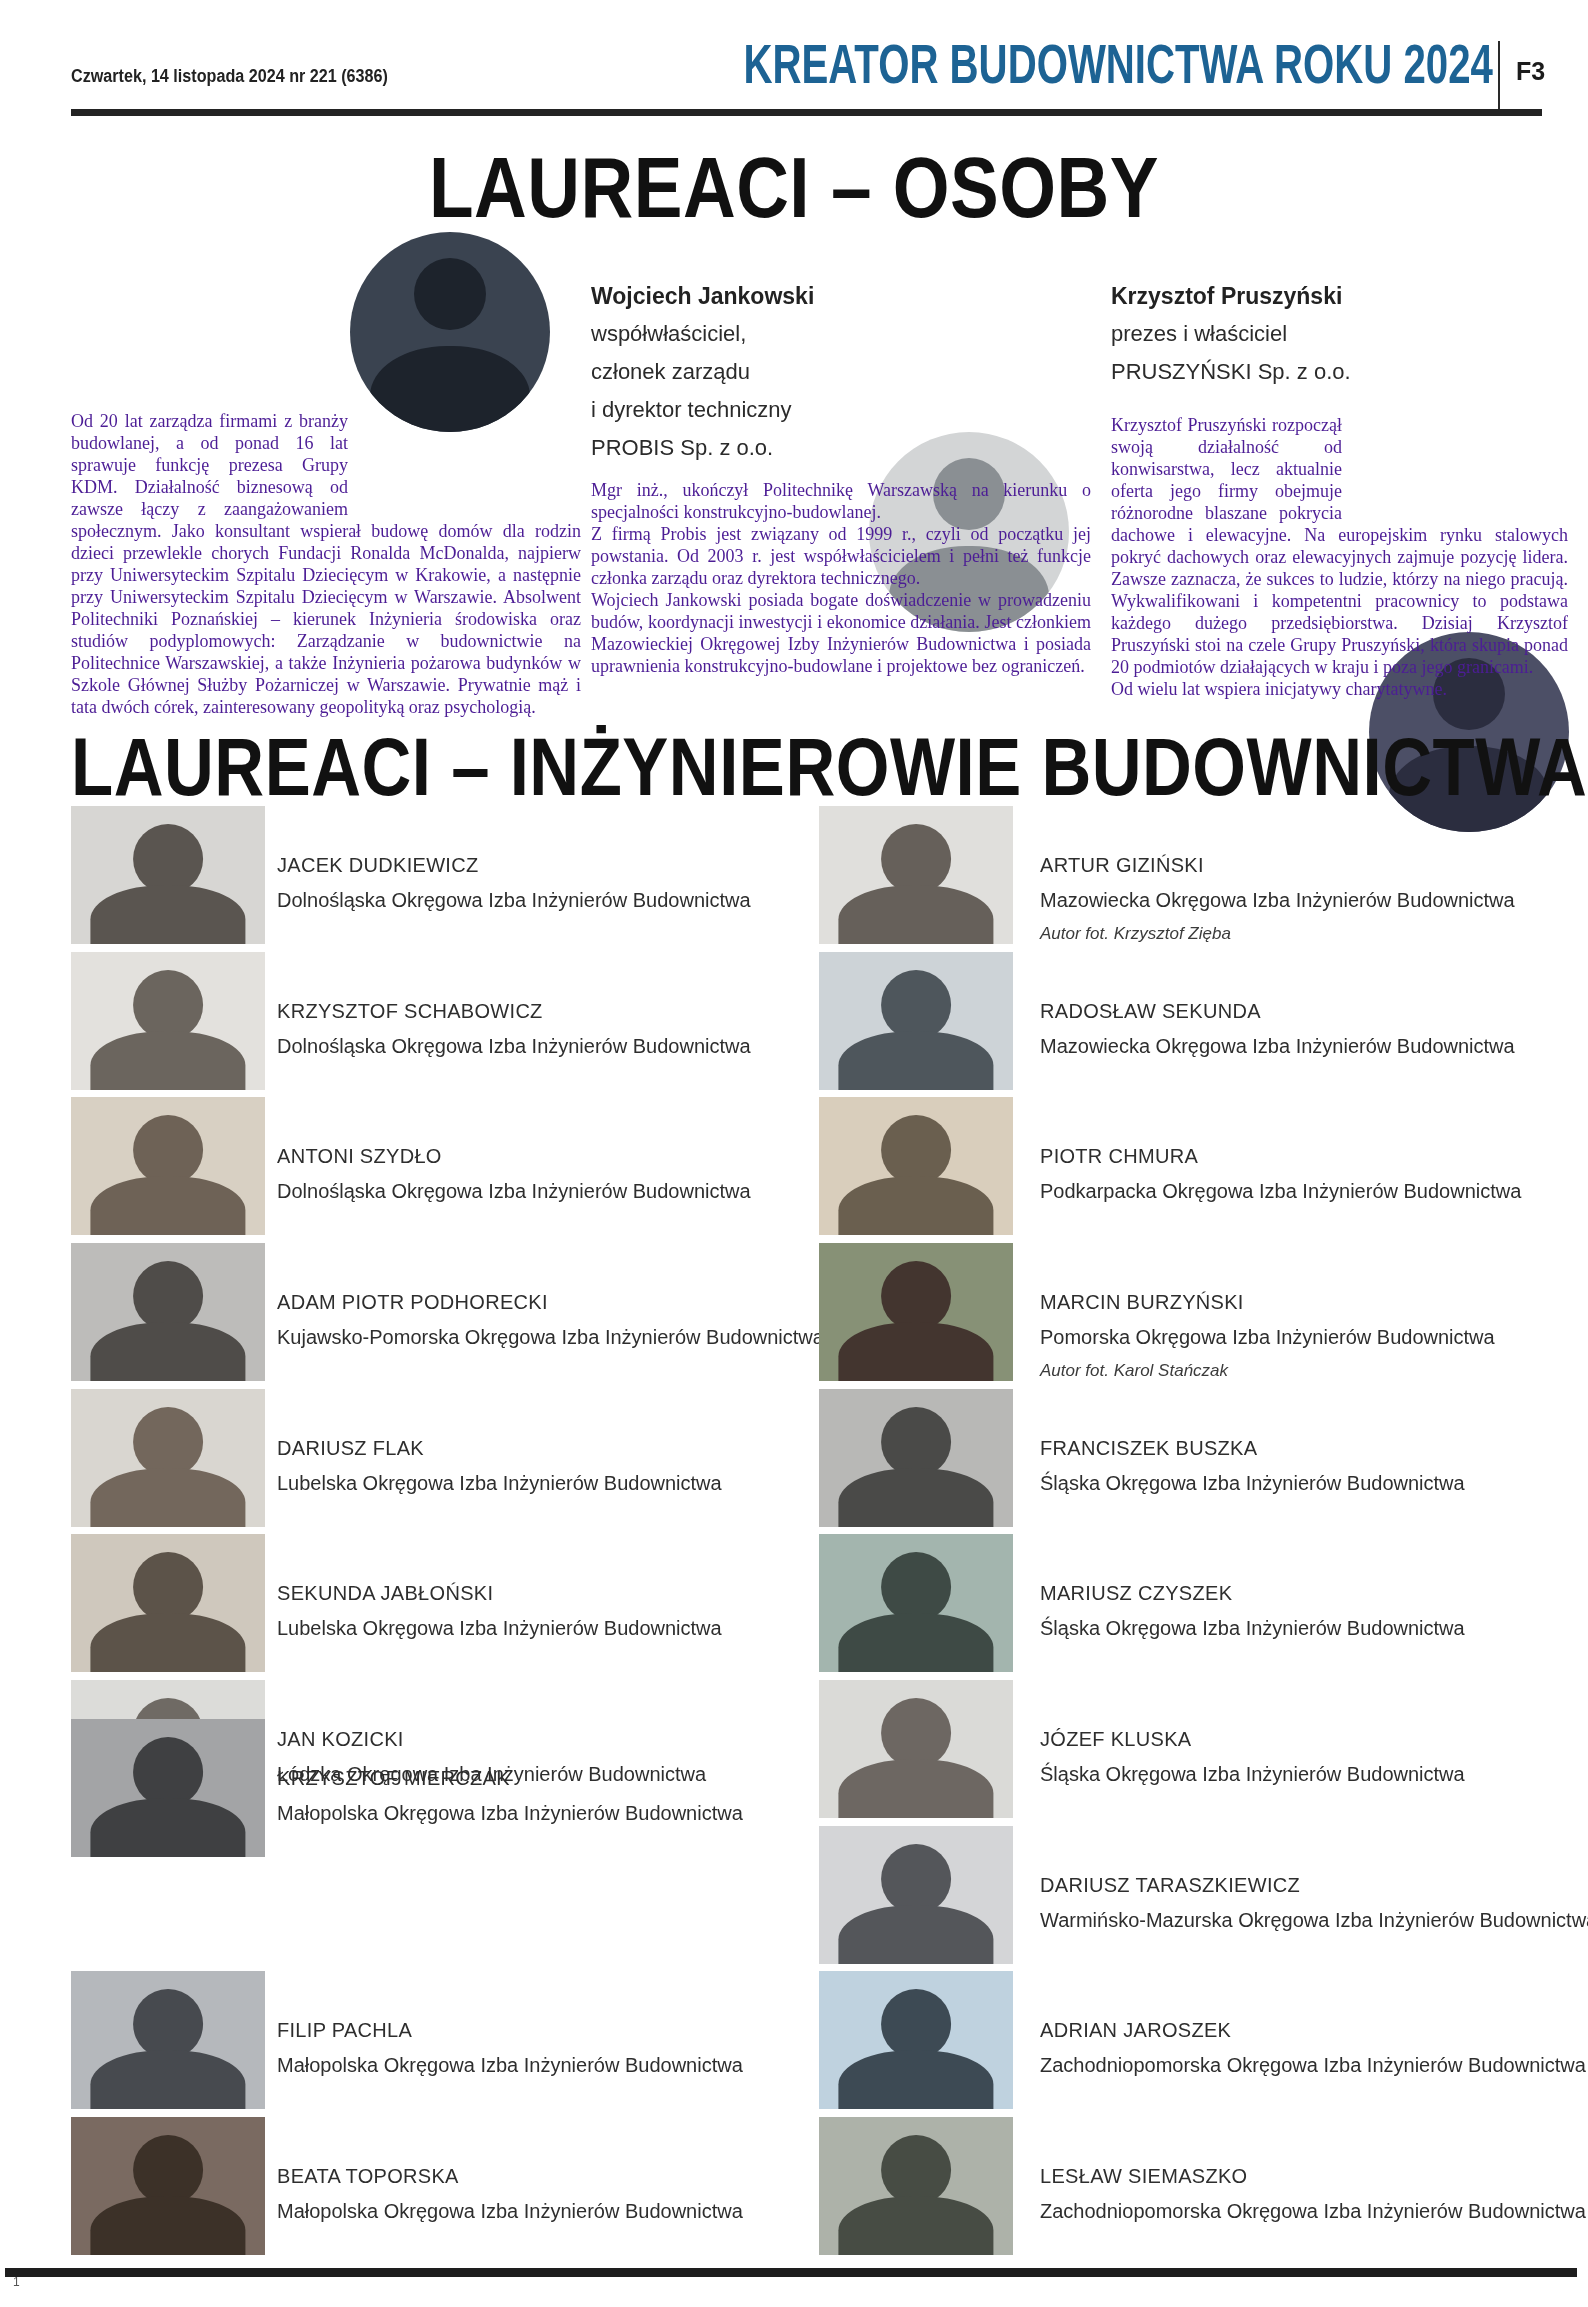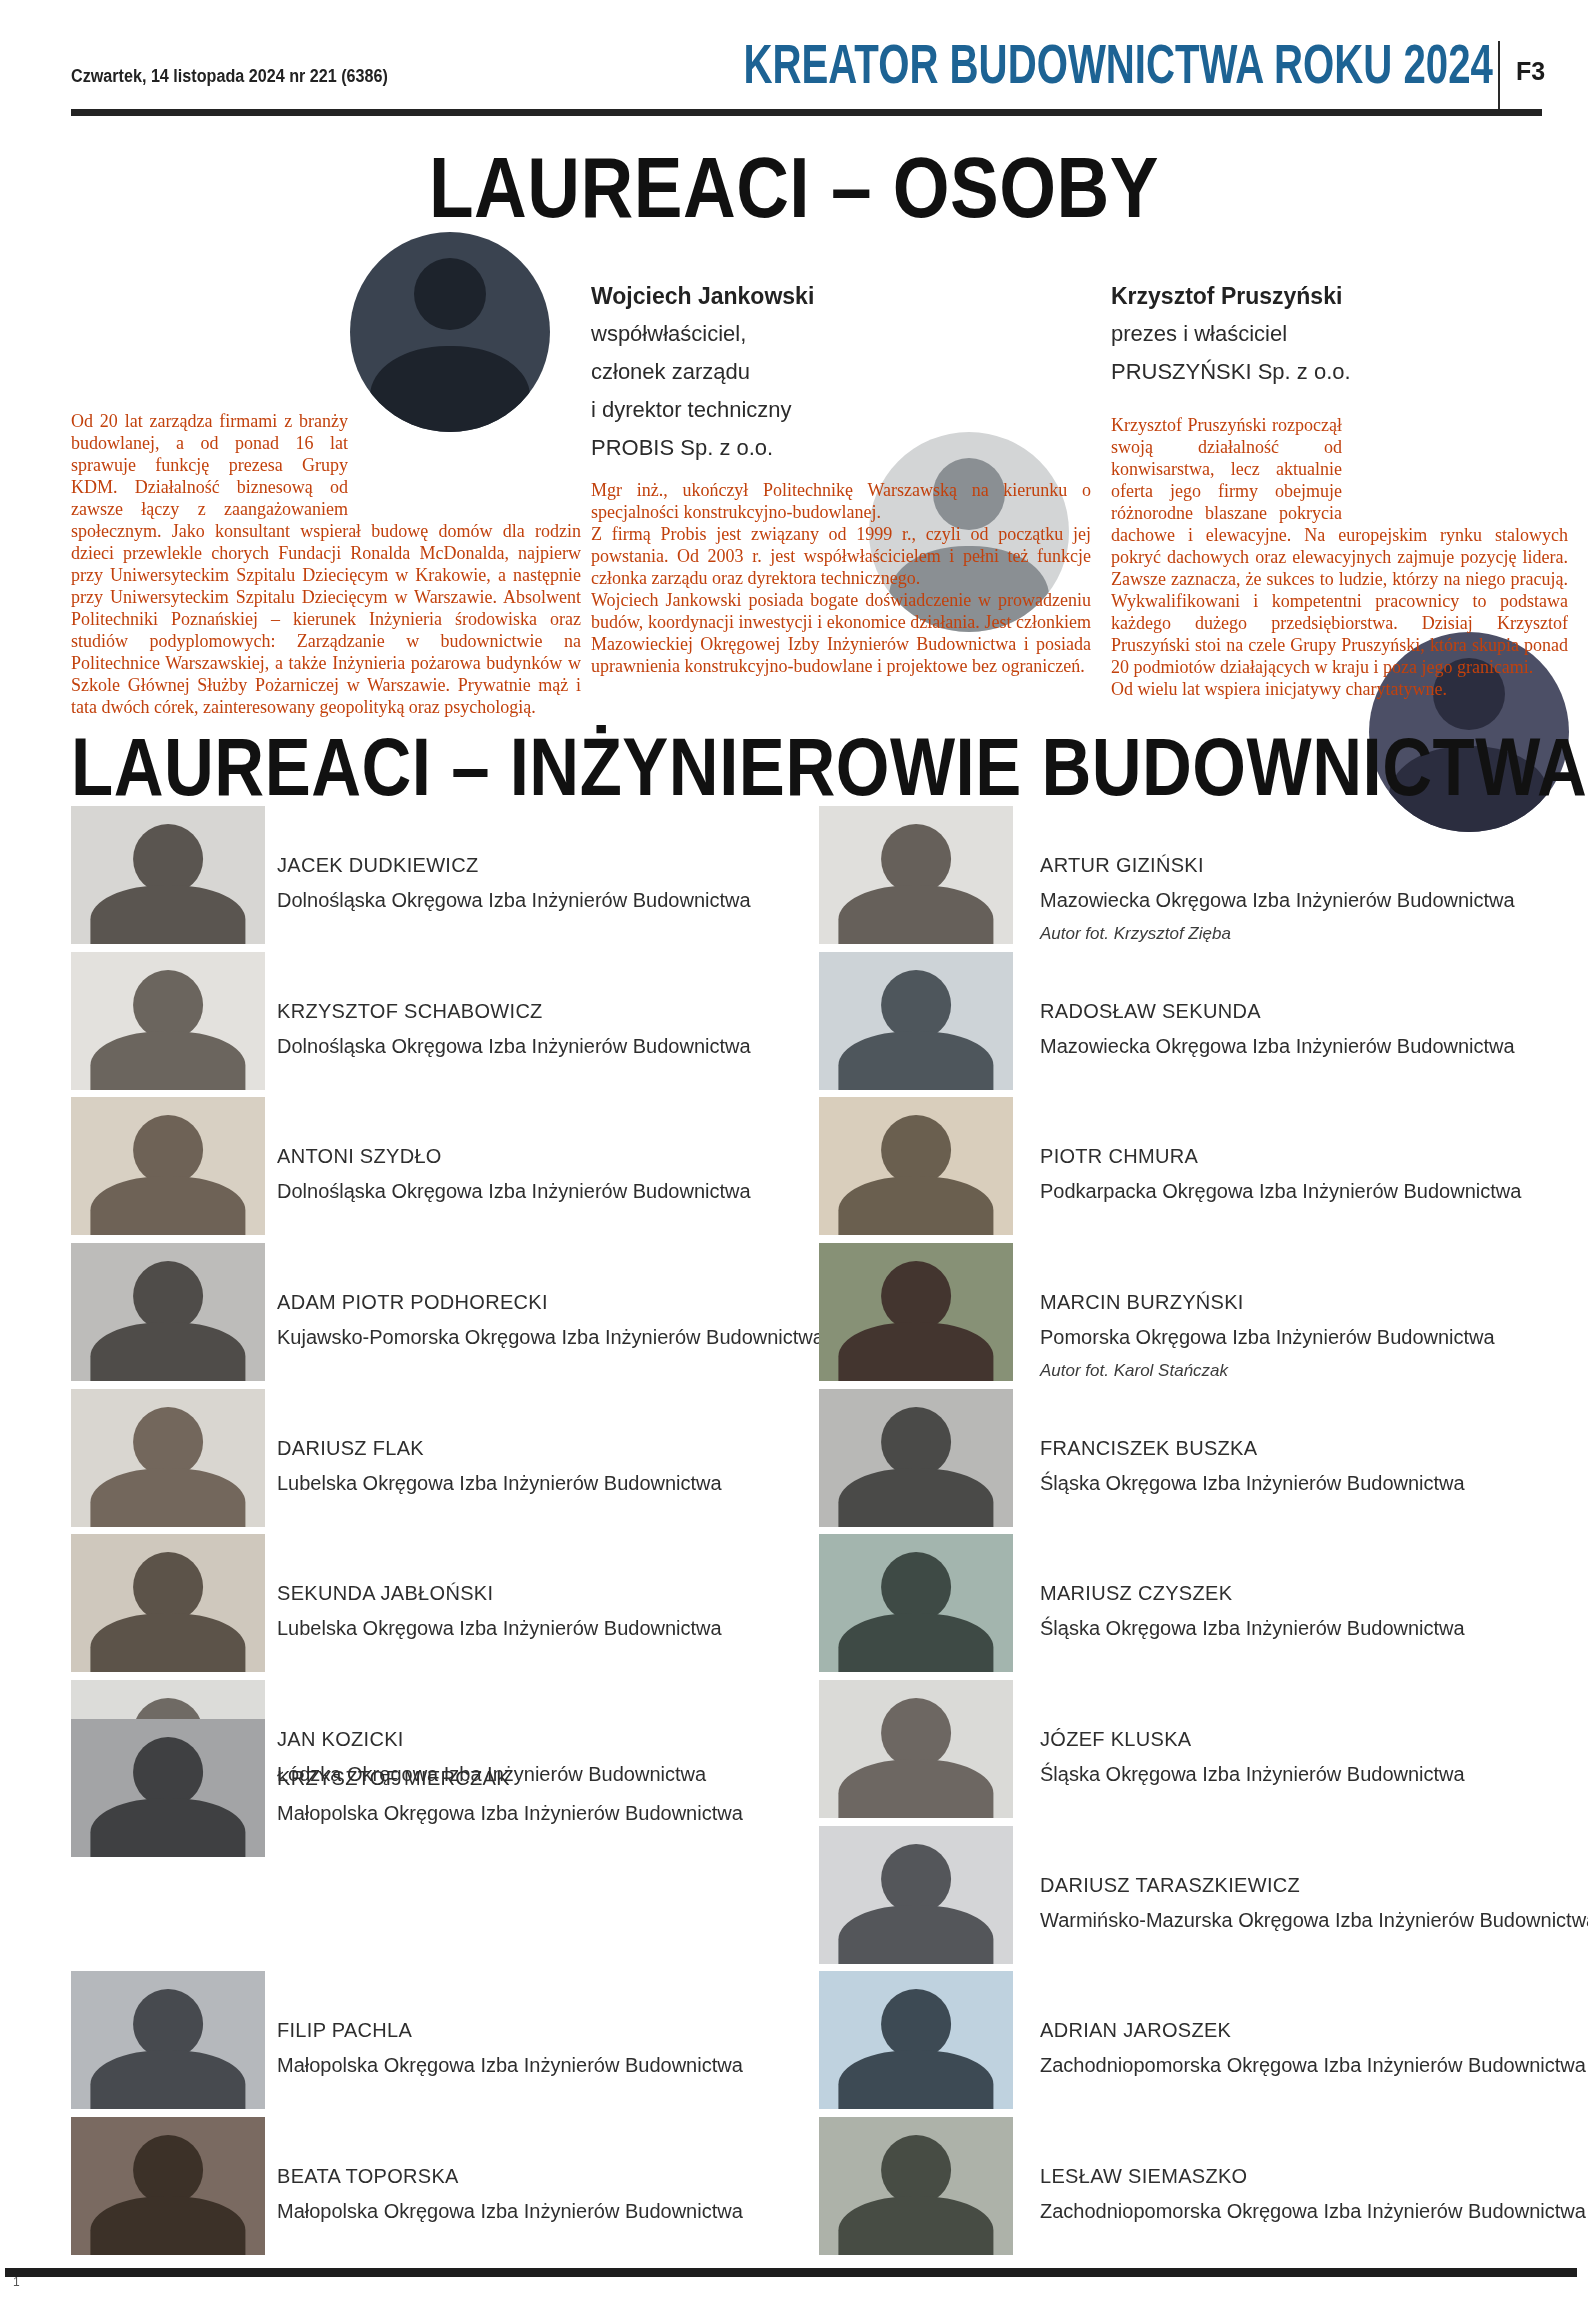--- a/index.html
+++ b/index.html
@@ -24,21 +24,21 @@
   .heading-eng{left:71px;top:721px;width:1502px;}
   .heading-eng .hx{display:inline-block;font-size:69px;font-weight:bold;color:#111;
        transform:scaleY(1.18);transform-origin:top left;letter-spacing:0.5px;white-space:nowrap;}
 
   
   .p-nameblock{width:497px;}
   .p-name{font-size:23px;font-weight:bold;color:#222;line-height:38px;}
   .p-role{font-size:22px;color:#2b2b2b;line-height:38px;}
   .portrait{border-radius:50%;overflow:hidden;width:200px;height:200px;}
   .bio{font-family:"Liberation Serif","DejaVu Serif",serif;font-size:18px;line-height:22px;
-       text-align:justify;color:#c2410c;white-space:pre-line;}
+       text-align:justify;color:#4c1d95;white-space:pre-line;}
   .bio .wrap-spacer{float:right;}
   .col-a .wrap-spacer{width:233px;height:89px;}
   .col-c .wrap-spacer{width:226px;height:89px;}
 
   
   .sil-head,.sil-body{position:absolute;display:block;}
   .sil-head{left:50%;top:13%;width:36%;height:0;padding-bottom:36%;transform:translateX(-50%);border-radius:50%;}
   .sil-body{left:50%;bottom:-9%;width:80%;height:52%;transform:translateX(-50%);border-radius:48% 48% 0 0;}
   .photo-box{position:relative;overflow:hidden;}
 

